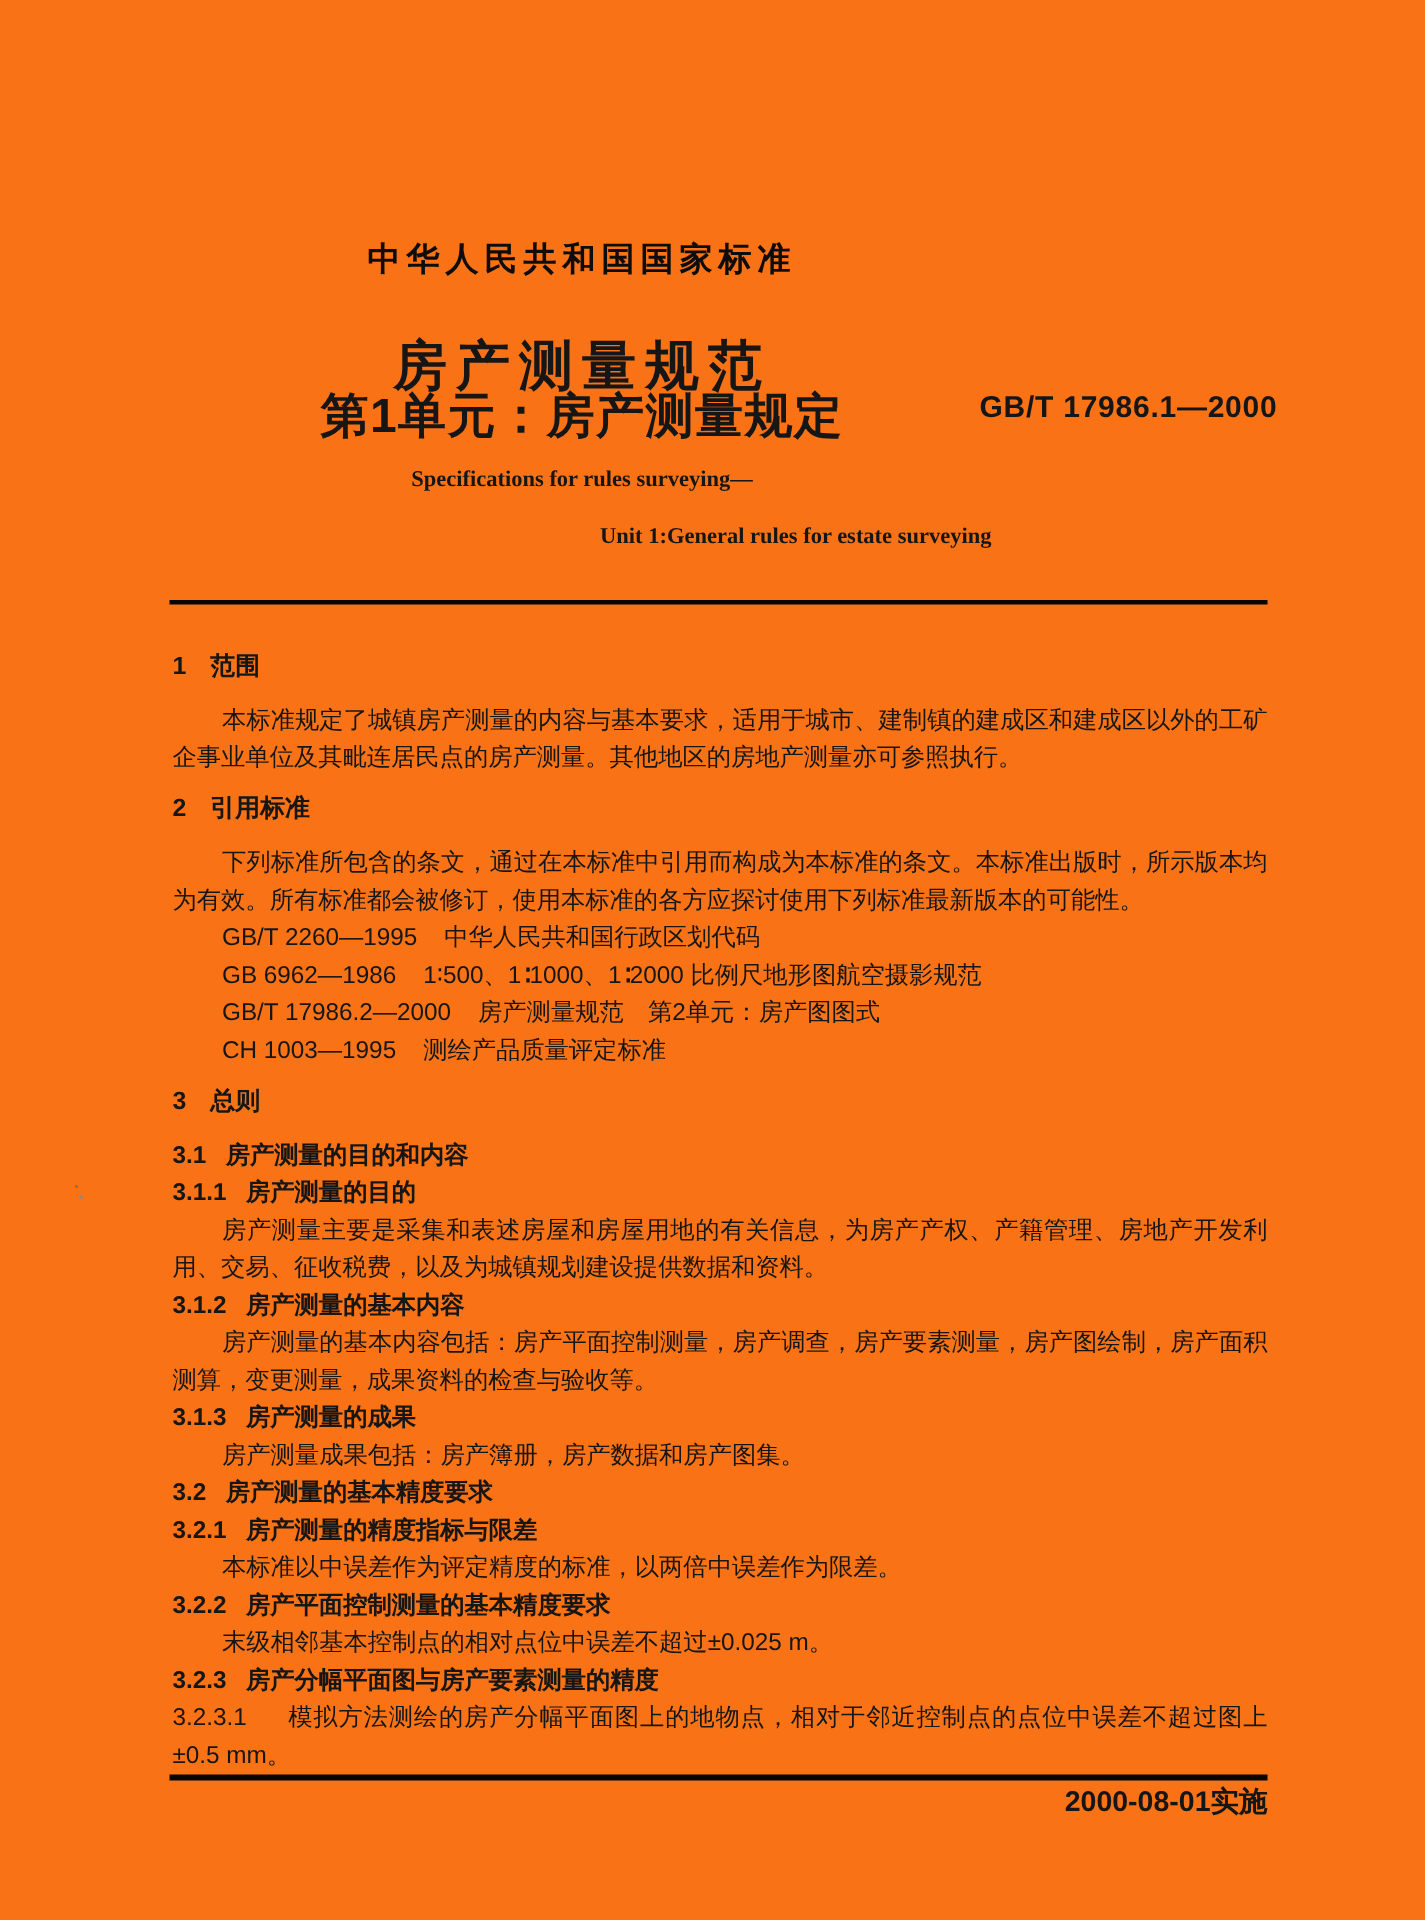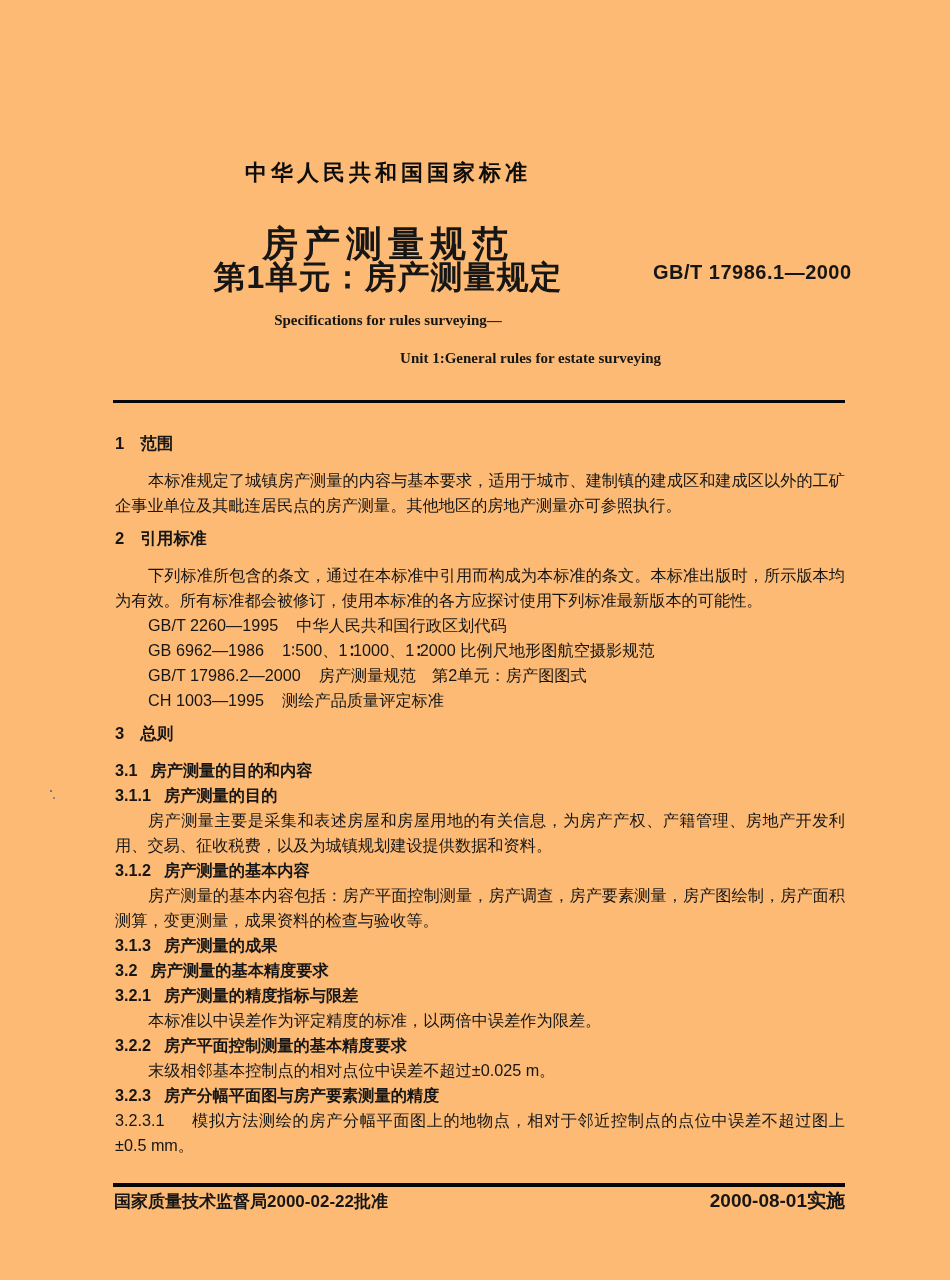--- a/index.html
+++ b/index.html
@@ -1,19 +1,19 @@
 <!DOCTYPE html>
 <html><head>
 <meta charset="utf-8">
 <style>
   html,body{margin:0;padding:0;background:#e8e8e8;}
   .page{
     position:relative;
     width:950px;height:1280px;
-    background:#fdba74;
+    background:#f97316;
     margin:0 auto;
     font-family:"Liberation Sans",sans-serif;
     color:#161616;
     overflow:hidden;
   }
   
   .doc-header{position:absolute;left:115px;top:0;width:730px;}
   .doc-type{
     position:absolute;left:0;top:158px;width:546px;
     text-align:center;font-size:22px;font-weight:bold;letter-spacing:4px;
@@ -138,20 +138,21 @@
     <div class="h2">
       <span class="num">3.1.2</span><span>房产测量的基本内容</span>
     </div>
 
     <p class="para">房产测量的基本内容包括：房产平面控制测量，房产调查，房产要素测量，房产图绘制，房产面积测算，变更测量，成果资料的检查与验收等。</p>
 
     <div class="h2">
       <span class="num">3.1.3</span><span>房产测量的成果</span>
     </div>
 
+    <p class="para">房产测量成果包括：房产簿册，房产数据和房产图集。</p>
 
     <div class="h2">
       <span class="num">3.2</span><span>房产测量的基本精度要求</span>
     </div>
 
     <div class="h2">
       <span class="num">3.2.1</span><span>房产测量的精度指标与限差</span>
     </div>
 
     <p class="para">本标准以中误差作为评定精度的标准，以两倍中误差作为限差。</p>
@@ -166,16 +167,15 @@
       <span class="num">3.2.3</span><span>房产分幅平面图与房产要素测量的精度</span>
     </div>
 
     <p class="clause">
       <span class="num">3.2.3.1</span><span>模拟方法测绘的房产分幅平面图上的地物点，相对于邻近控制点的点位中误差不超过图上±0.5 mm。</span>
     </p>
 
   </div>
 
   <div class="rule-bottom"></div>
-  <div class="footer-left">国家质量技术监督局2000-02-22批准</div>
   <div class="footer-right">2000-08-01实施</div>
 
 </div>
 
 </body></html>

